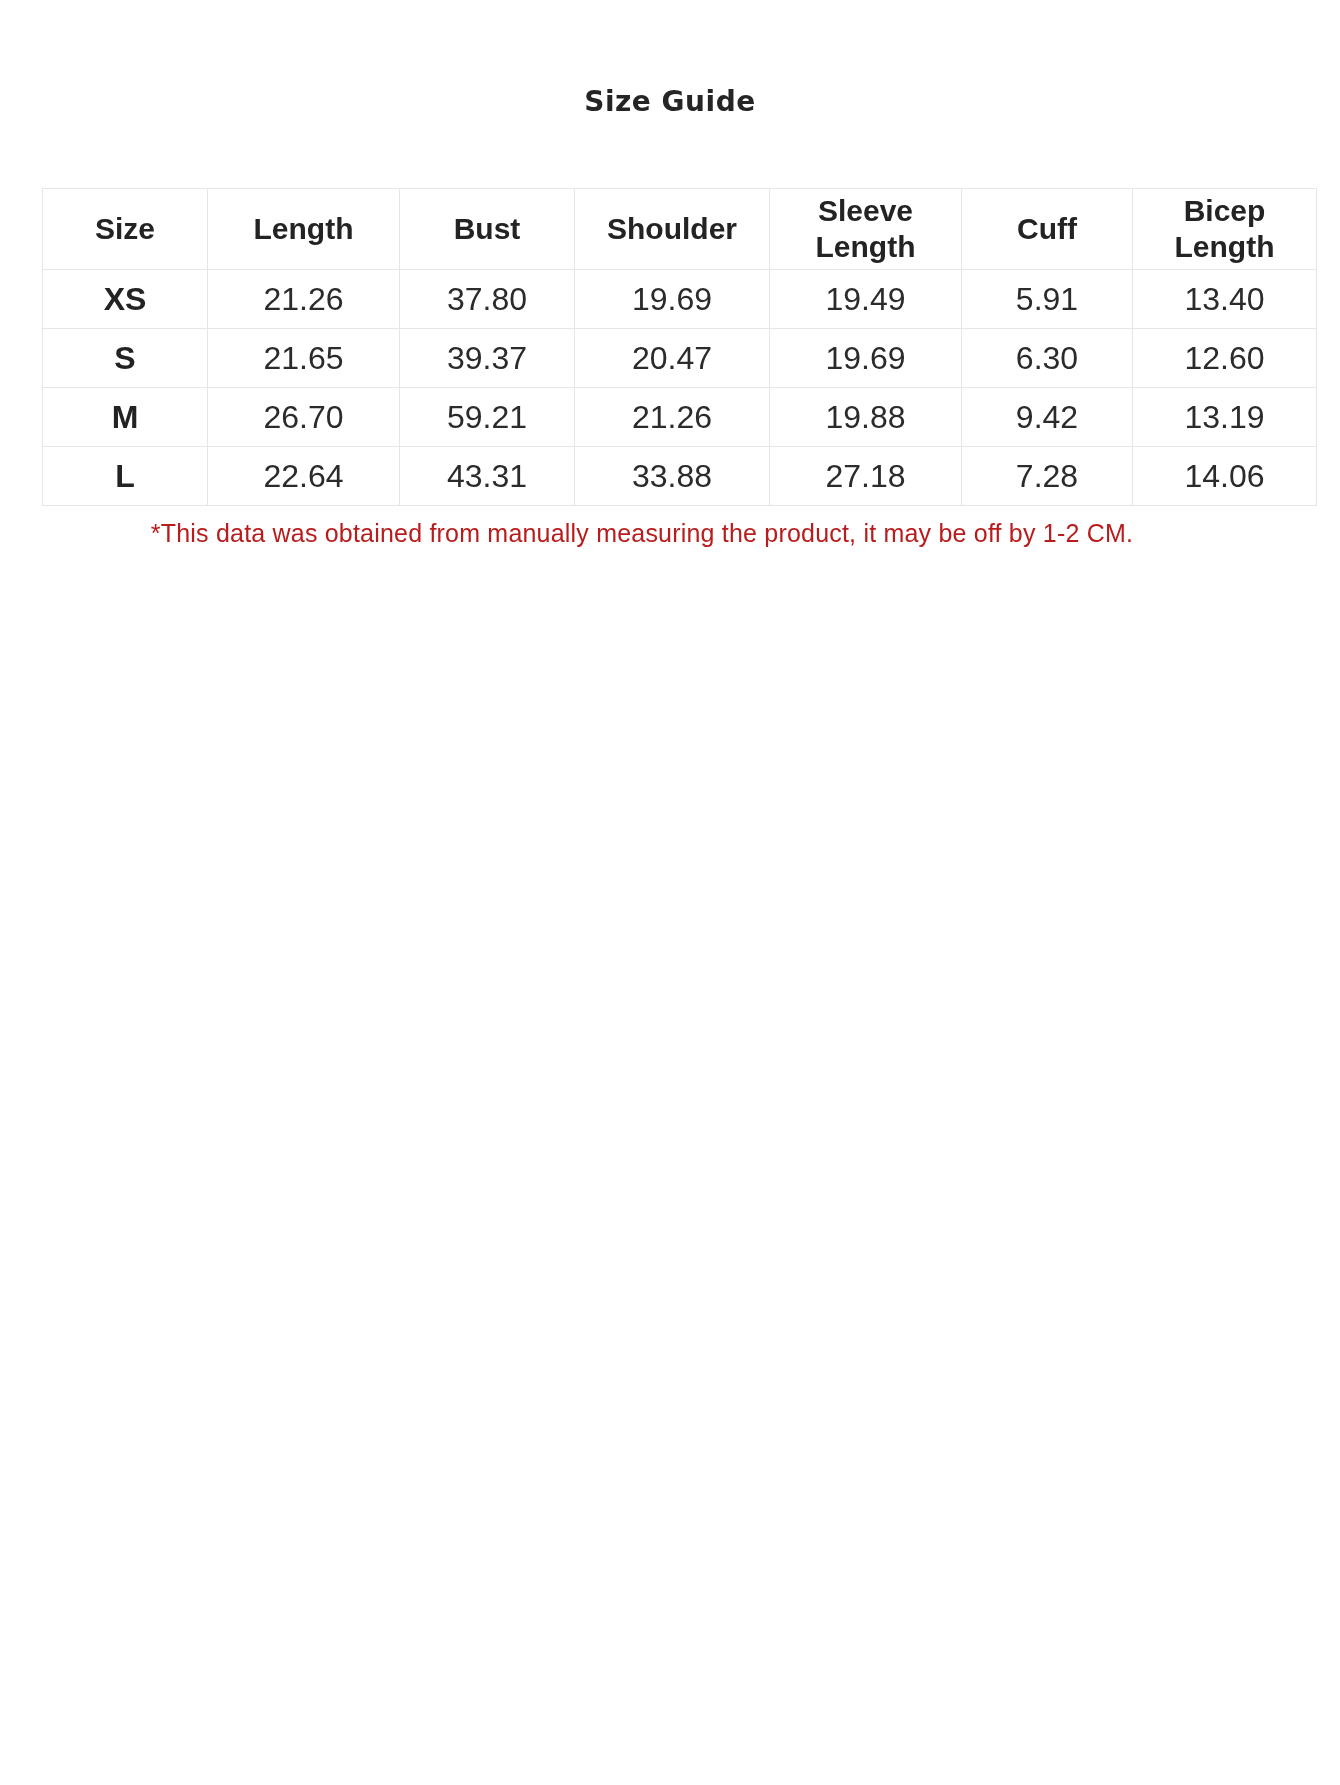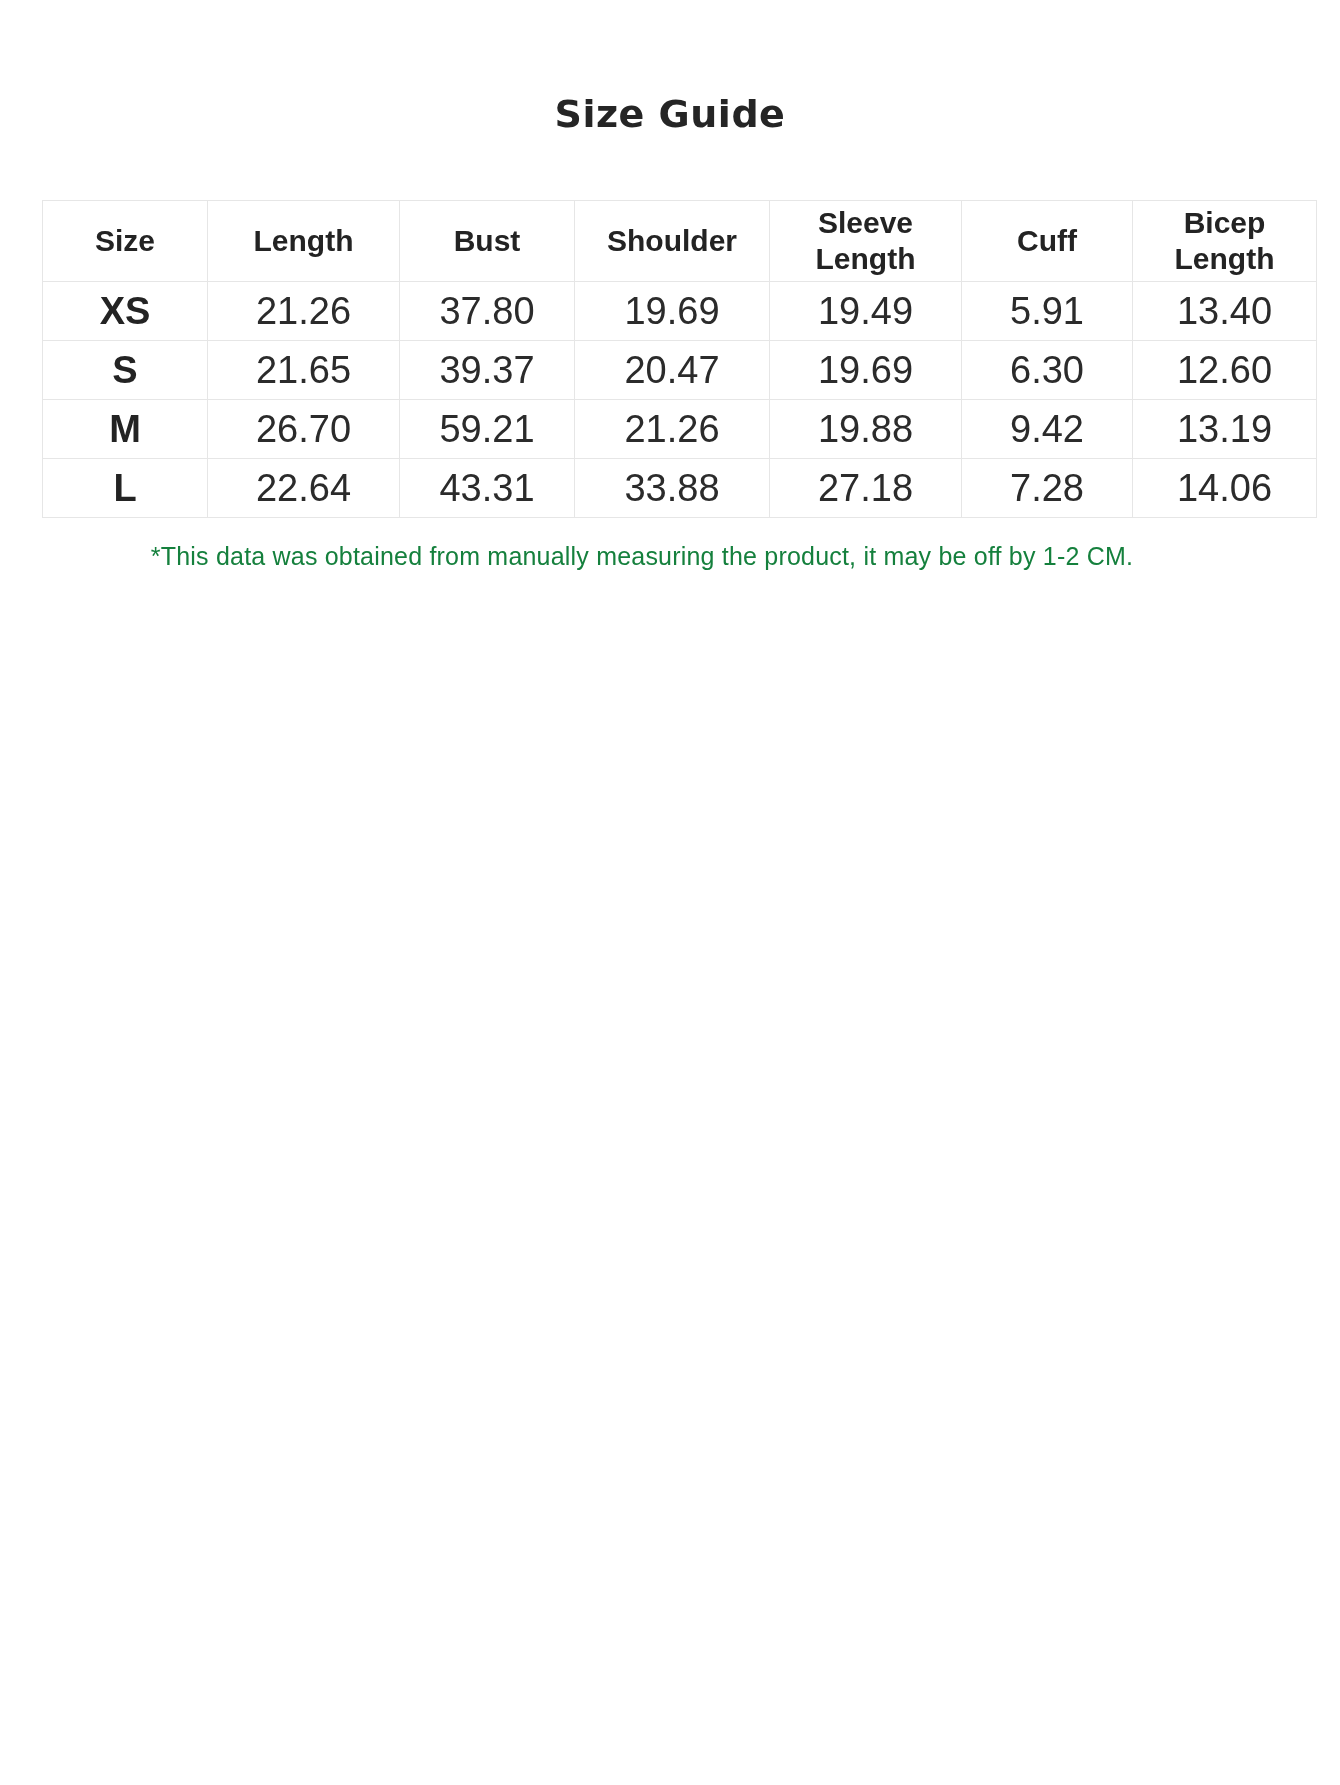--- a/index.html
+++ b/index.html
@@ -8,25 +8,25 @@
     background: #ffffff;
   }
   body {
     width: 1340px;
     height: 1785px;
     overflow: hidden;
     font-family: "Liberation Sans", sans-serif;
     color: #232323;
   }
   .page-title {
-    margin: 16px;
+    margin: 4px;
     padding-top: 74px;
     text-align: center;
     font-family: "DejaVu Sans", "Liberation Sans", sans-serif;
-    font-size: 38px;
+    font-size: 28px;
     line-height: 48px;
     font-weight: bold;
     color: #252525;
     letter-spacing: 0.5px;
   }
   .table-wrap {
     margin-top: 62px;
     margin-left: 42px;
     width: 1274px;
   }
@@ -45,43 +45,43 @@
   }
   .size-table thead th {
     height: 80px;
     font-size: 30px;
     line-height: 36px;
     font-weight: bold;
     color: #232323;
   }
   .size-table tbody td {
     height: 58px;
-    font-size: 38px;
+    font-size: 32px;
     color: #2b2b2b;
     font-weight: normal;
   }
   .size-table tbody td.size-cell {
     font-weight: bold;
     color: #232323;
   }
   
   .c-size     { width: 165px; }
   .c-length   { width: 192px; }
   .c-bust     { width: 175px; }
   .c-shoulder { width: 195px; }
   .c-sleeve   { width: 192px; }
   .c-cuff     { width: 171px; }
   .c-bicep    { width: 184px; }
   .footnote {
-    margin-top: 22px;
+    margin-top: 11px;
     width: 1284px;
     text-align: center;
     font-size: 25px;
     line-height: 32px;
-    color: #15803d;
+    color: #b91c1c;
     letter-spacing: 0.2px;
   }
 </style>
 </head>
 <body>
 
 <h1 class="page-title">Size Guide</h1>
 
 <div class="table-wrap">
   <table class="size-table">

